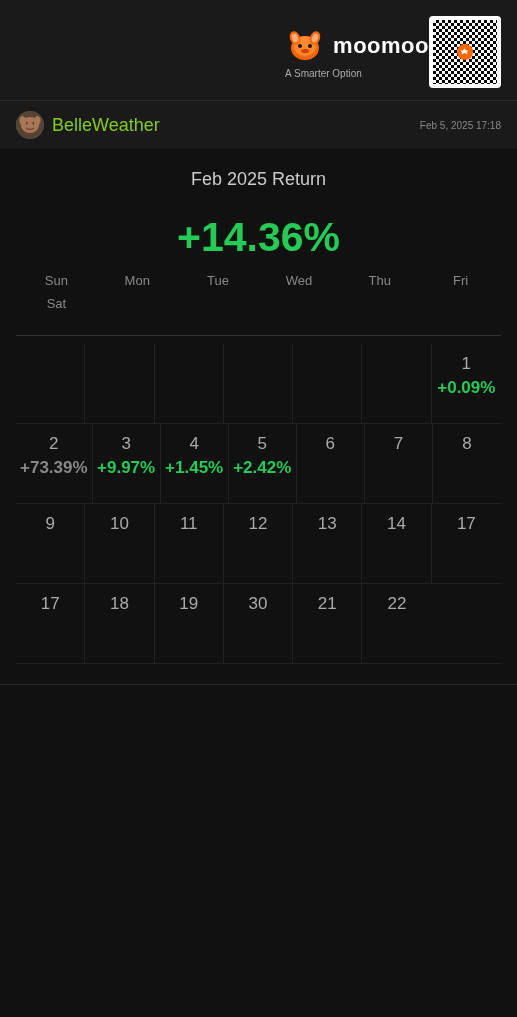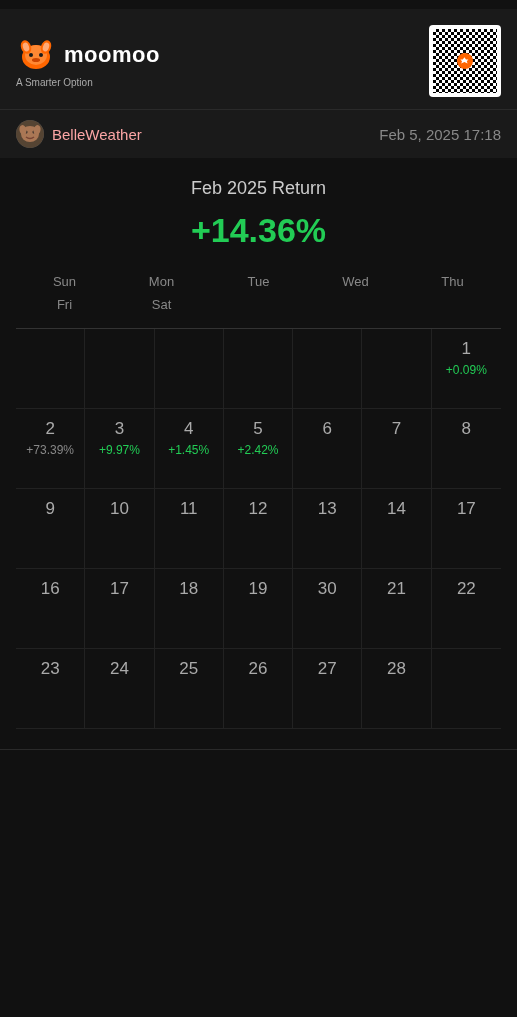--- a/index.html
+++ b/index.html
@@ -12,22 +12,21 @@
       color: #ffffff;
       overflow-x: hidden;
     }
 
     
     .header {
       background: #1a1a1a;
       padding: 16px 16px 12px 16px;
       display: flex;
       align-items: center;
-      justify-content: space-between;
-      margin-top: 9px;
+      justify-content: flex-end;
     }
 
     .logo-area {
       display: flex;
       flex-direction: column;
     }
 
     .logo-row {
       display: flex;
       align-items: center;
@@ -107,61 +106,61 @@
       border-radius: 50%;
       background: #555;
       overflow: hidden;
       display: flex;
       align-items: center;
       justify-content: center;
       font-size: 14px;
     }
 
     .username {
-      font-size: 15px;
+      font-size: 18px;
       font-weight: 500;
-      color: #fca5a5;
+      color: #84cc16;
     }
 
     .timestamp {
-      font-size: 15px;
+      font-size: 10px;
       color: #888888;
     }
 
     
     .main-content {
       padding: 20px 16px 10px 16px;
     }
 
     .return-title {
       text-align: center;
       font-size: 18px;
       color: #cccccc;
-      margin-bottom: 12px;
+      margin-bottom: 24px;
     }
 
     .return-value {
       text-align: center;
-      font-size: 34px;
+      font-size: 41px;
       font-weight: 700;
       color: #22cc55;
-      margin-bottom: 20px;
+      margin-bottom: 8px;
     }
 
     
     .calendar {
       width: 100%;
     }
 
     .calendar-header {
       display: grid;
-      grid-template-columns: repeat(5, 1fr);
-      margin-bottom: 0;
+      grid-template-columns: repeat(6, 1fr);
+      margin-bottom: 8px;
       border-bottom: 1px solid #333333;
-      padding-bottom: 12px;
+      padding-bottom: 20px;
     }
 
     .day-label {
       text-align: center;
       font-size: 13px;
       color: #888888;
       padding: 4px 0;
     }
 
     .calendar-grid {
@@ -195,22 +194,22 @@
       color: #aaaaaa;
       font-weight: 400;
       margin-bottom: 4px;
     }
 
     .cell-day.empty {
       color: transparent;
     }
 
     .cell-return {
-      font-size: 12px;
-      font-weight: 400;
+      font-size: 17px;
+      font-weight: 700;
     }
 
     .cell-return.positive {
       color: #22cc55;
     }
 
     .cell-return.zero {
       color: #888888;
     }
 
@@ -360,61 +359,35 @@
           </div>
           <div class="calendar-cell">
             <div class="cell-day">14</div>
           </div>
           <div class="calendar-cell">
             <div class="cell-day">17</div>
           </div>
         </div>
         <div class="calendar-week">
           <div class="calendar-cell">
-            <div class="cell-day">16</div>
-          </div>
-          <div class="calendar-cell">
             <div class="cell-day">17</div>
           </div>
           <div class="calendar-cell">
             <div class="cell-day">18</div>
           </div>
           <div class="calendar-cell">
             <div class="cell-day">19</div>
           </div>
           <div class="calendar-cell">
             <div class="cell-day">30</div>
           </div>
           <div class="calendar-cell">
             <div class="cell-day">21</div>
           </div>
           <div class="calendar-cell">
             <div class="cell-day">22</div>
-          </div>
-        </div>
-        <div class="calendar-week">
-          <div class="calendar-cell">
-            <div class="cell-day">23</div>
-          </div>
-          <div class="calendar-cell">
-            <div class="cell-day">24</div>
-          </div>
-          <div class="calendar-cell">
-            <div class="cell-day">25</div>
-          </div>
-          <div class="calendar-cell">
-            <div class="cell-day">26</div>
-          </div>
-          <div class="calendar-cell">
-            <div class="cell-day">27</div>
-          </div>
-          <div class="calendar-cell">
-            <div class="cell-day">28</div>
-          </div>
-          <div class="calendar-cell">
-            <div class="cell-day empty">0</div>
           </div>
         </div>
       </div>
   </div>
 </div>
 
 <div class="footer-line"></div>
 
 </body></html>

